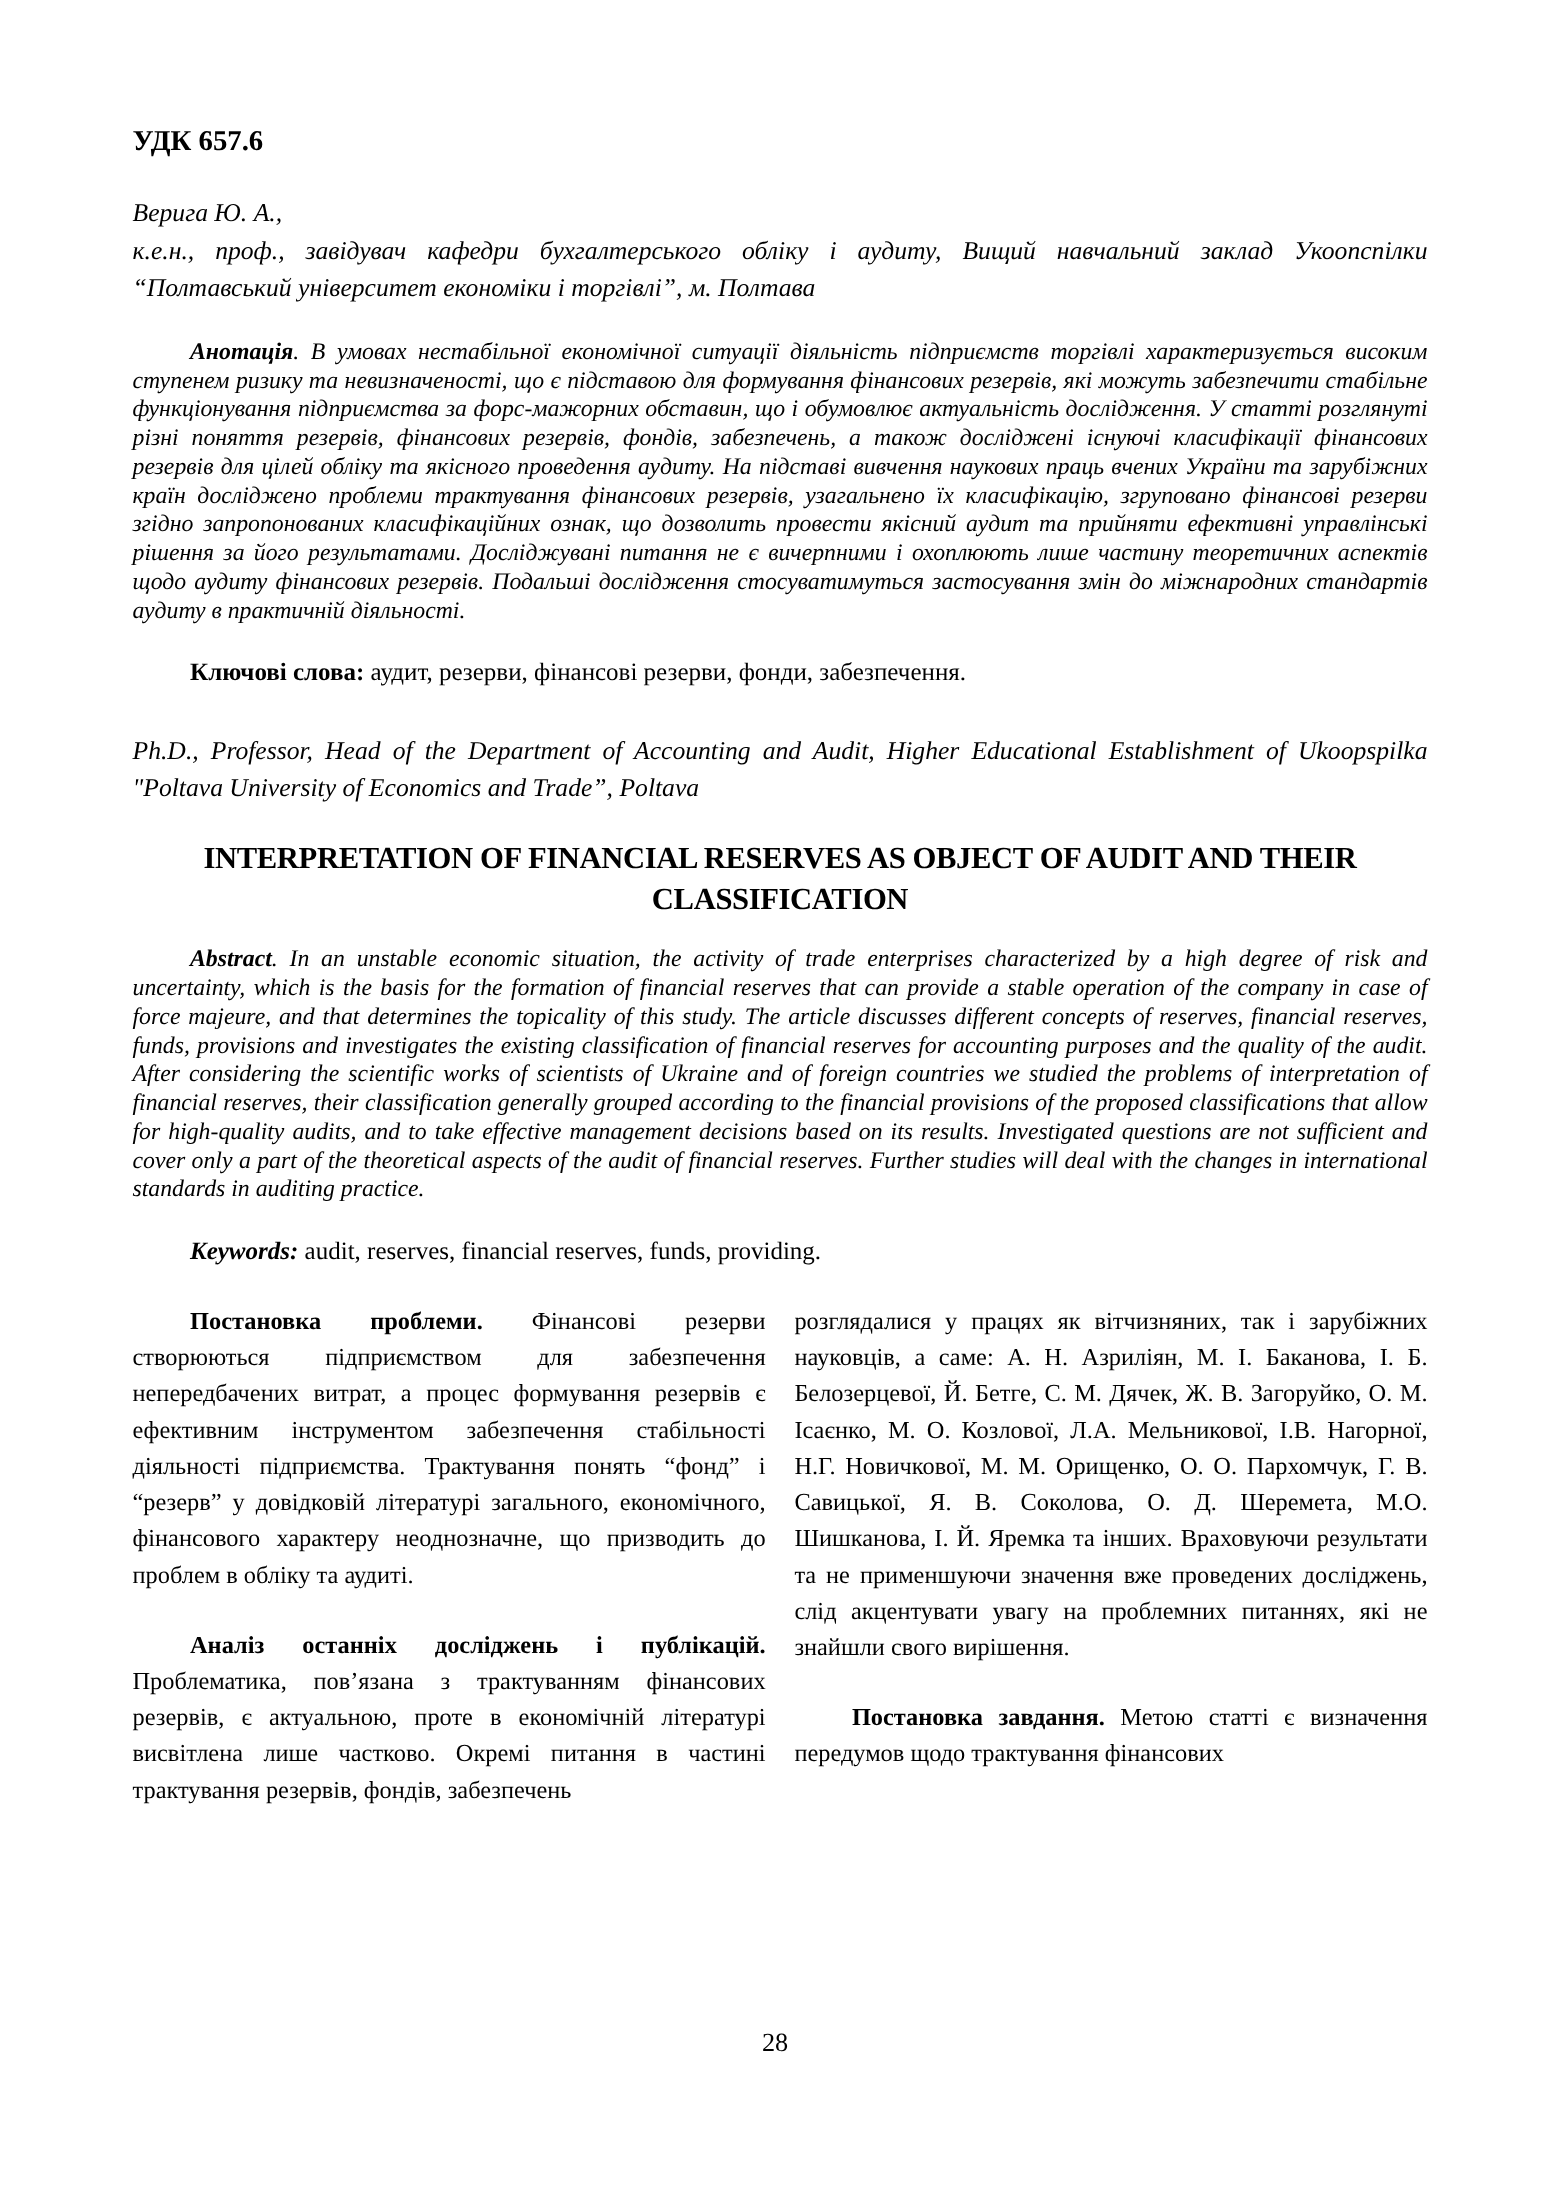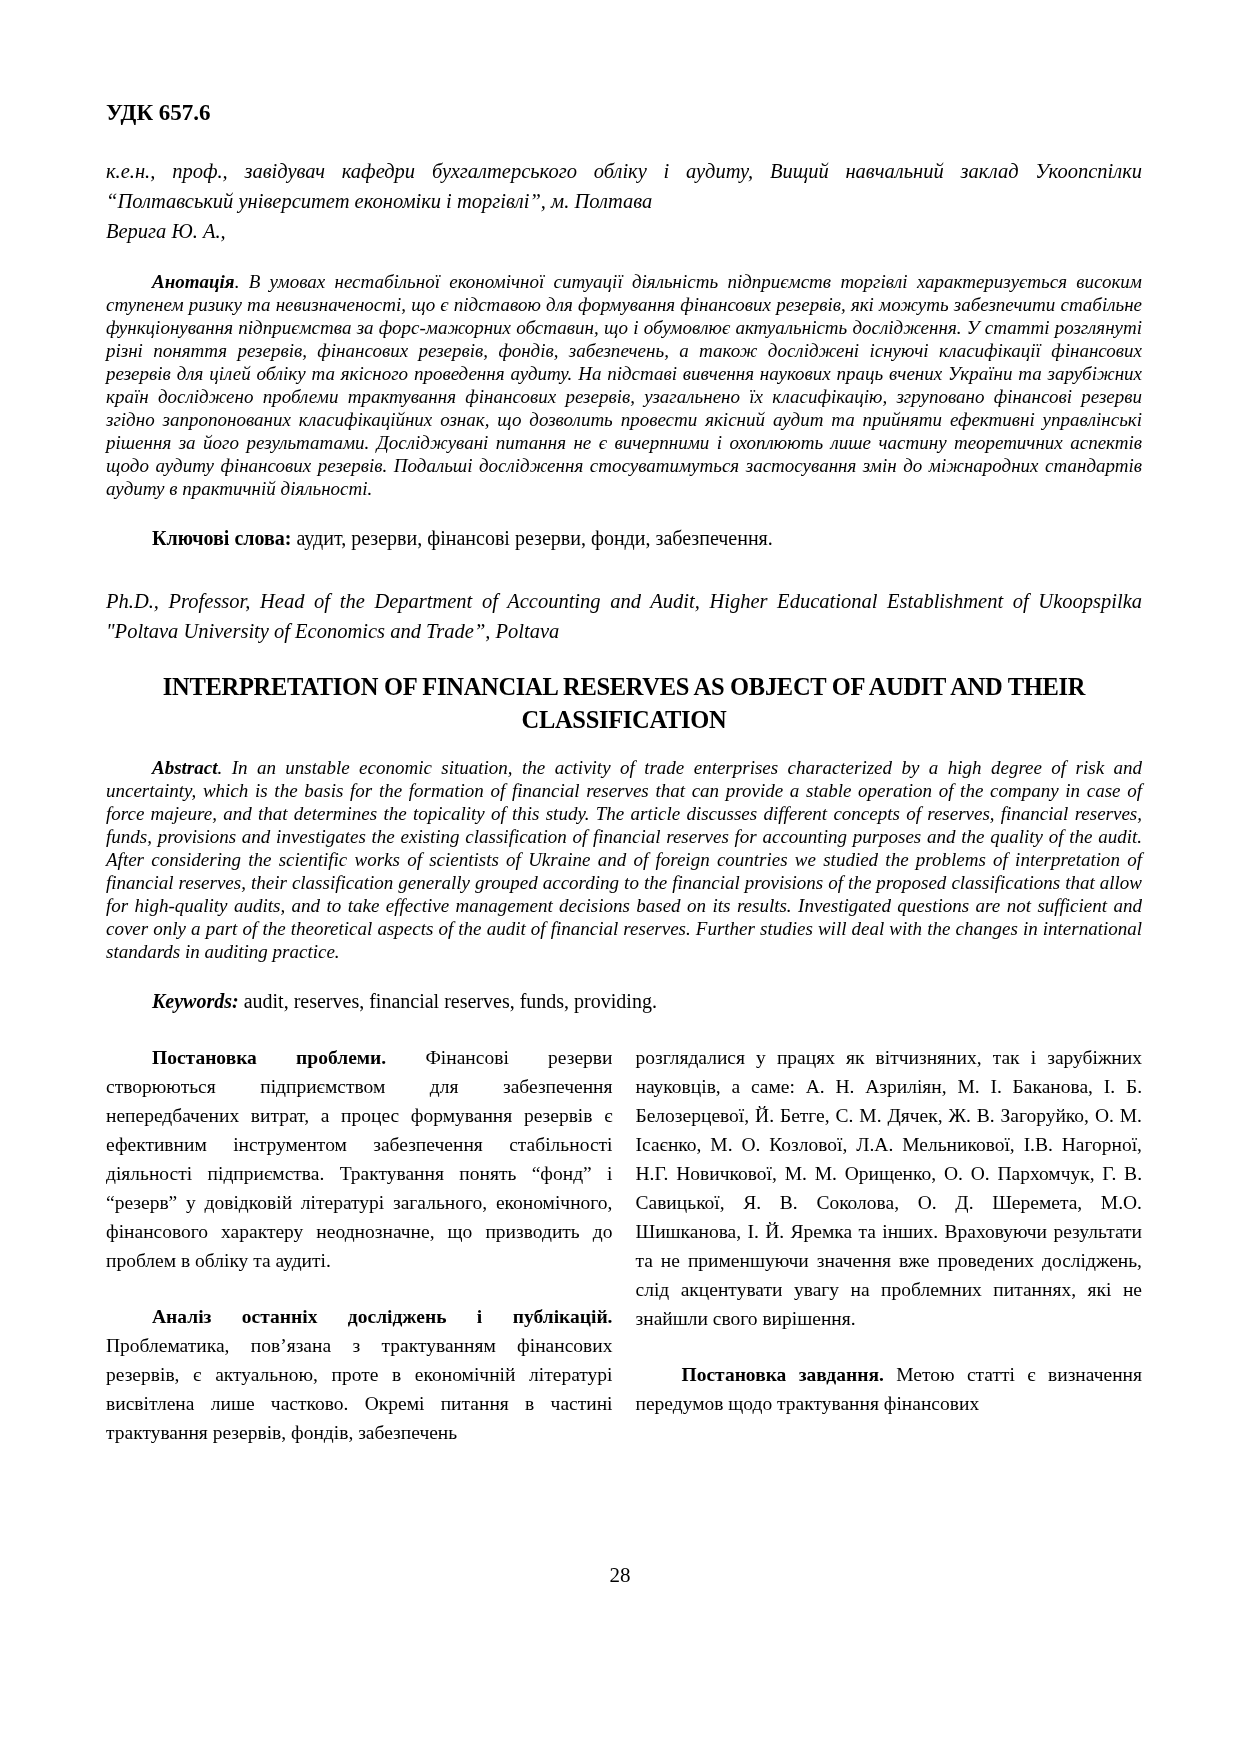--- a/index.html
+++ b/index.html
@@ -63,38 +63,38 @@
     font-size: 19.5px;
     line-height: 29px;
     text-align: justify;
   }
   .col p { text-indent: 46px; }
   .col p.no-indent { text-indent: 0; }
   .col p + p { margin-top: 27px; }
   .col .para-heading { font-weight: bold; }
   .page-number {
     position: absolute;
-    top: 1563px;
+    top: 1622px;
     left: 0;
     width: 100%;
     text-align: center;
     font-size: 21px;
   }
 </style>
 </head>
 <body>
 
 <div class="page">
   <div class="content">
 
     <div class="udc">УДК 657.6</div>
 
     <div class="author-block">
+      <div>Верига Ю. А.,</div>
       <div>к.е.н., проф., завідувач кафедри бухгалтерського обліку і аудиту, Вищий навчальний заклад Укоопспілки “Полтавський університет економіки і торгівлі”, м. Полтава</div>
-      <div>Верига Ю. А.,</div>
     </div>
 
 
     <p class="abstract"><span class="abstract-label">Анотація</span><span>. В умовах нестабільної економічної ситуації діяльність підприємств торгівлі характеризується високим ступенем ризику та невизначеності, що є підставою для формування фінансових резервів, які можуть забезпечити стабільне функціонування підприємства за форс-мажорних обставин, що і обумовлює актуальність дослідження. У статті розглянуті різні поняття резервів, фінансових резервів, фондів, забезпечень, а також досліджені існуючі класифікації фінансових резервів для цілей обліку та якісного проведення аудиту. На підставі вивчення наукових праць вчених України та зарубіжних країн досліджено проблеми трактування фінансових резервів, узагальнено їх класифікацію, згруповано фінансові резерви згідно запропонованих класифікаційних ознак, що дозволить провести якісний аудит та прийняти ефективні управлінські рішення за його результатами. Досліджувані питання не є вичерпними і охоплюють лише частину теоретичних аспектів щодо аудиту фінансових резервів. Подальші дослідження стосуватимуться застосування змін до міжнародних стандартів аудиту в практичній діяльності.</span></p>
 
     <p class="keywords"><span class="kw-label-uk">Ключові слова:</span><span> аудит, резерви, фінансові резерви, фонди, забезпечення.</span></p>
 
     <div class="author-block author-en">
       <div>Ph.D., Professor, Head of the Department of Accounting and Audit, Higher Educational Establishment of Ukoopspilka "Poltava University of Economics and  Trade”, Poltava</div>
     </div>

